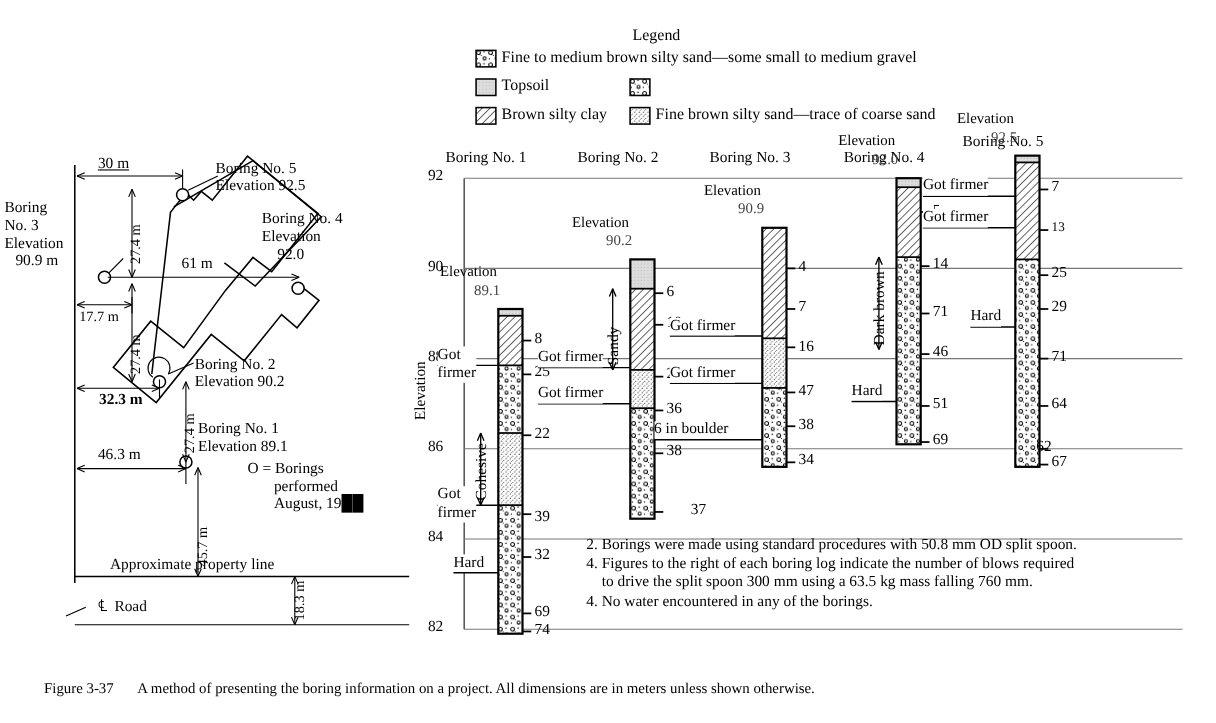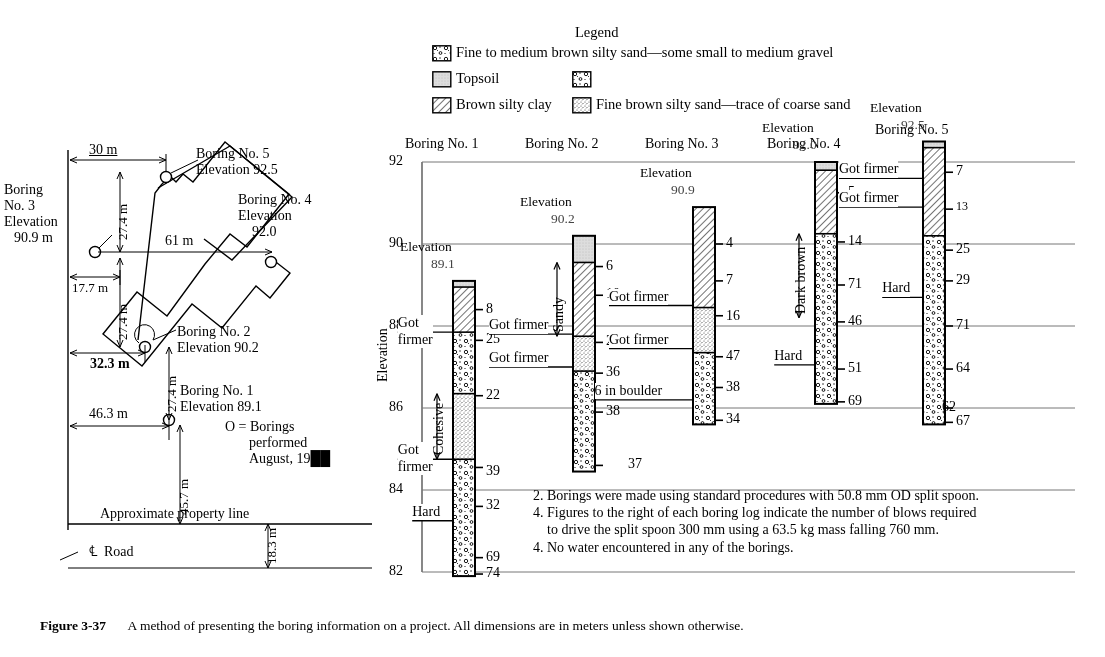--- a/index.html
+++ b/index.html
@@ -395,15 +395,15 @@
 </div>
 
 <div class="abs" style="left:533px;top:487px;width:545px;font-size:14px;line-height:1.23;">
   <div>2. Borings were made using standard procedures with 50.8 mm OD split spoon.</div>
   <div>4. Figures to the right of each boring log indicate the number of blows required</div>
   <div style="white-space:pre;">    to drive the split spoon 300 mm using a 63.5 kg mass falling 760 mm.</div>
   <div>4. No water encountered in any of the borings.</div>
 </div>
 
 <div class="abs cap" style="left:40px;top:618px;width:1040px;font-size:13.5px;">
-  <span style="font-weight:bold;">Figure 3-37</span>
+  <span style="font-weight:normal;">Figure 3-37</span>
   <span style="margin-left:18px;">A method of presenting the boring information on a project. All dimensions are in meters unless shown otherwise.</span>
 </div>
 
 </body></html>

